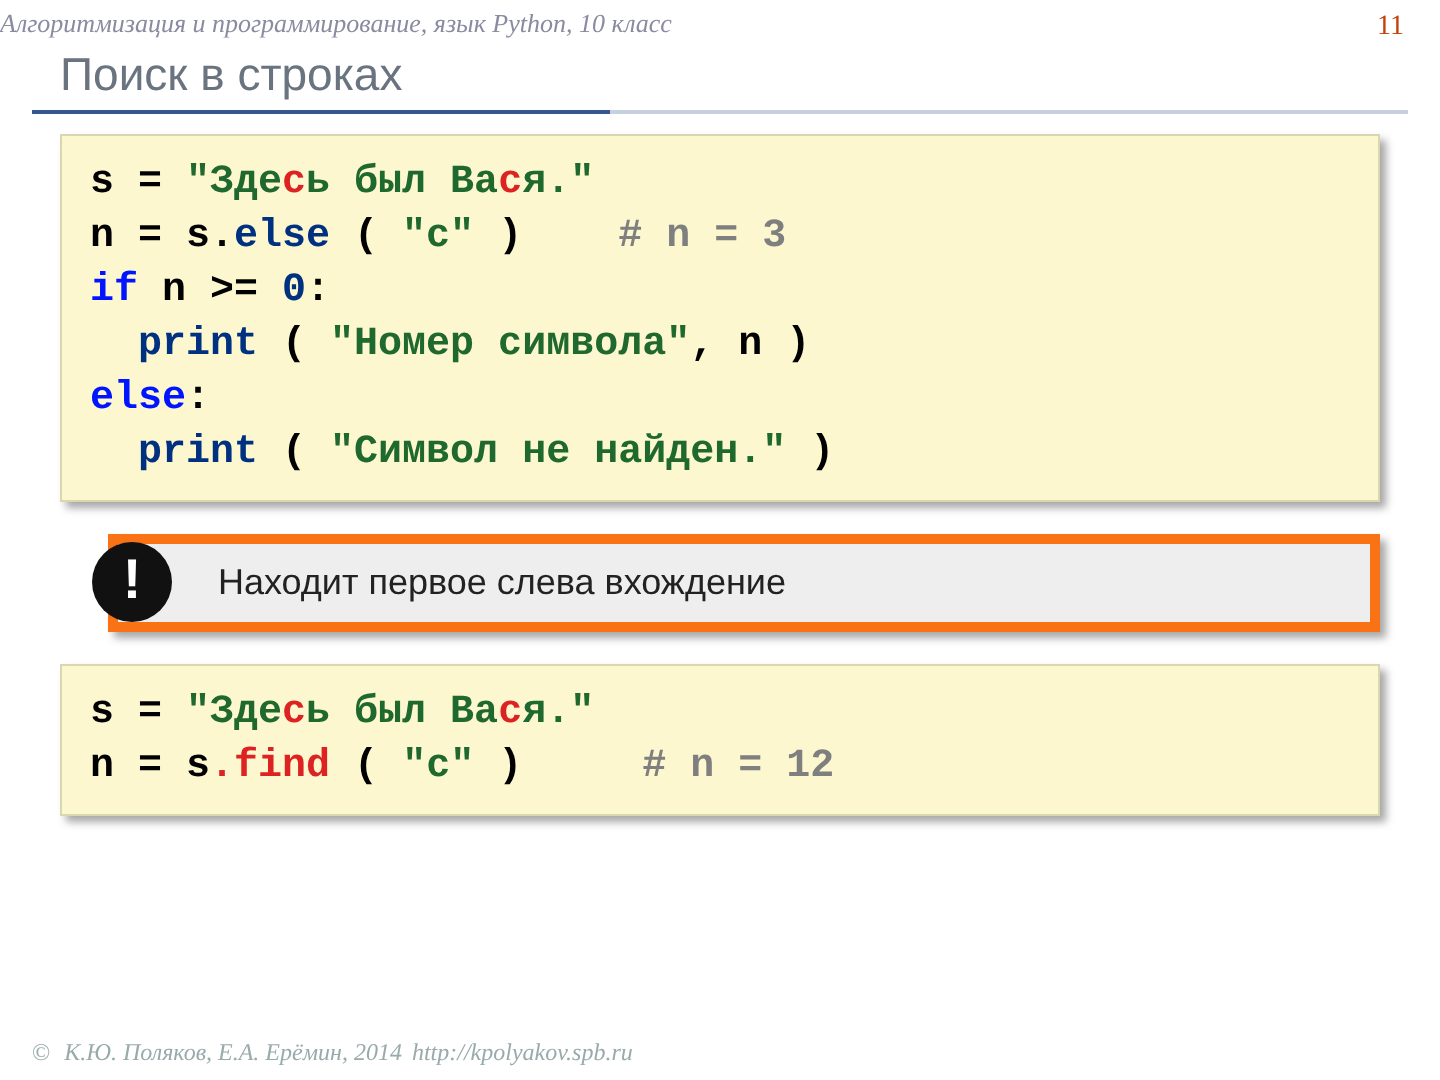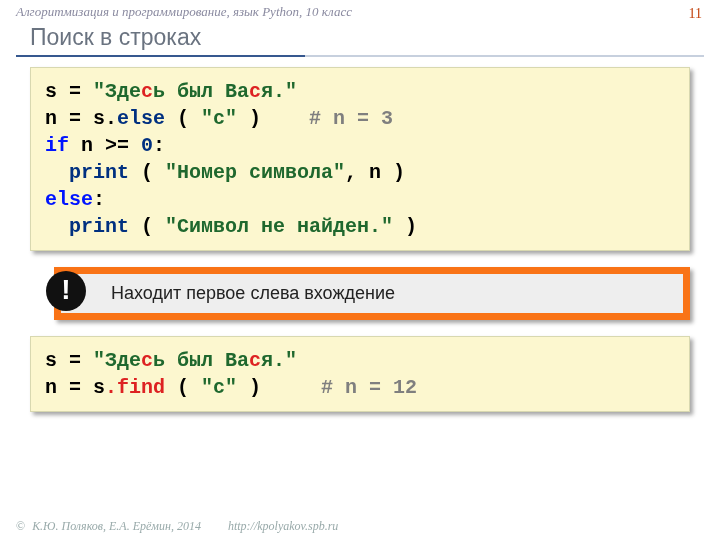--- a/index.html
+++ b/index.html
@@ -5,21 +5,21 @@
   * { margin: 0; padding: 0; box-sizing: border-box; }
   body {
     width: 720px;
     height: 540px;
     font-family: Georgia, 'Times New Roman', serif;
     background: #ffffff;
     position: relative;
     overflow: hidden;
   }
   .header {
-    padding: 4px 16px 0;
+    padding: 4px 0 0;
     color: #8a8aa0;
     font-style: italic;
     font-size: 13px;
   }
   .page-num {
     position: absolute;
     top: 6px;
     right: 18px;
     color: #c2410c;
     font-size: 14px;
@@ -52,21 +52,21 @@
   .c-str { color: #1f682e; }
   .c-num { color: #003080; }
   .c-com { color: #7f7f7f; }
   .c-hl  { color: #d22; }
   .note-wrap {
     margin: 16px 0 16px 24px;
     position: relative;
   }
   .note {
     background: #eeeeee;
-    border: 7px solid #f97316;
+    border: 5px solid #f97316;
     box-shadow: 3px 3px 4px rgba(0,0,0,0.35);
     padding: 8px 16px 8px 50px;
     font-family: Arial, sans-serif;
     font-size: 18px;
     color: #222;
     line-height: 1.25;
   }
   .note-icon {
     position: absolute;
     left: -8px;
@@ -91,21 +91,21 @@
   }
   .footer {
     position: absolute;
     bottom: 6px;
     left: 16px;
     color: #9aa;
     font-size: 12px;
     font-style: italic;
   }
   .footer .copy { font-style: normal; margin-right: 4px; }
-  .footer .url { margin-left: 24px; font-style: italic; text-align: center; }
+  .footer .url { margin-left: 2px; font-style: italic; text-align: center; }
 </style>
 </head>
 <body>
 
 <div class="header">Алгоритмизация и программирование, язык Python, 10 класс</div>
 <div class="page-num">11</div>
 <div class="title-bar">Поиск в строках</div>
 <div class="rule"></div>
 
 <div class="content">

